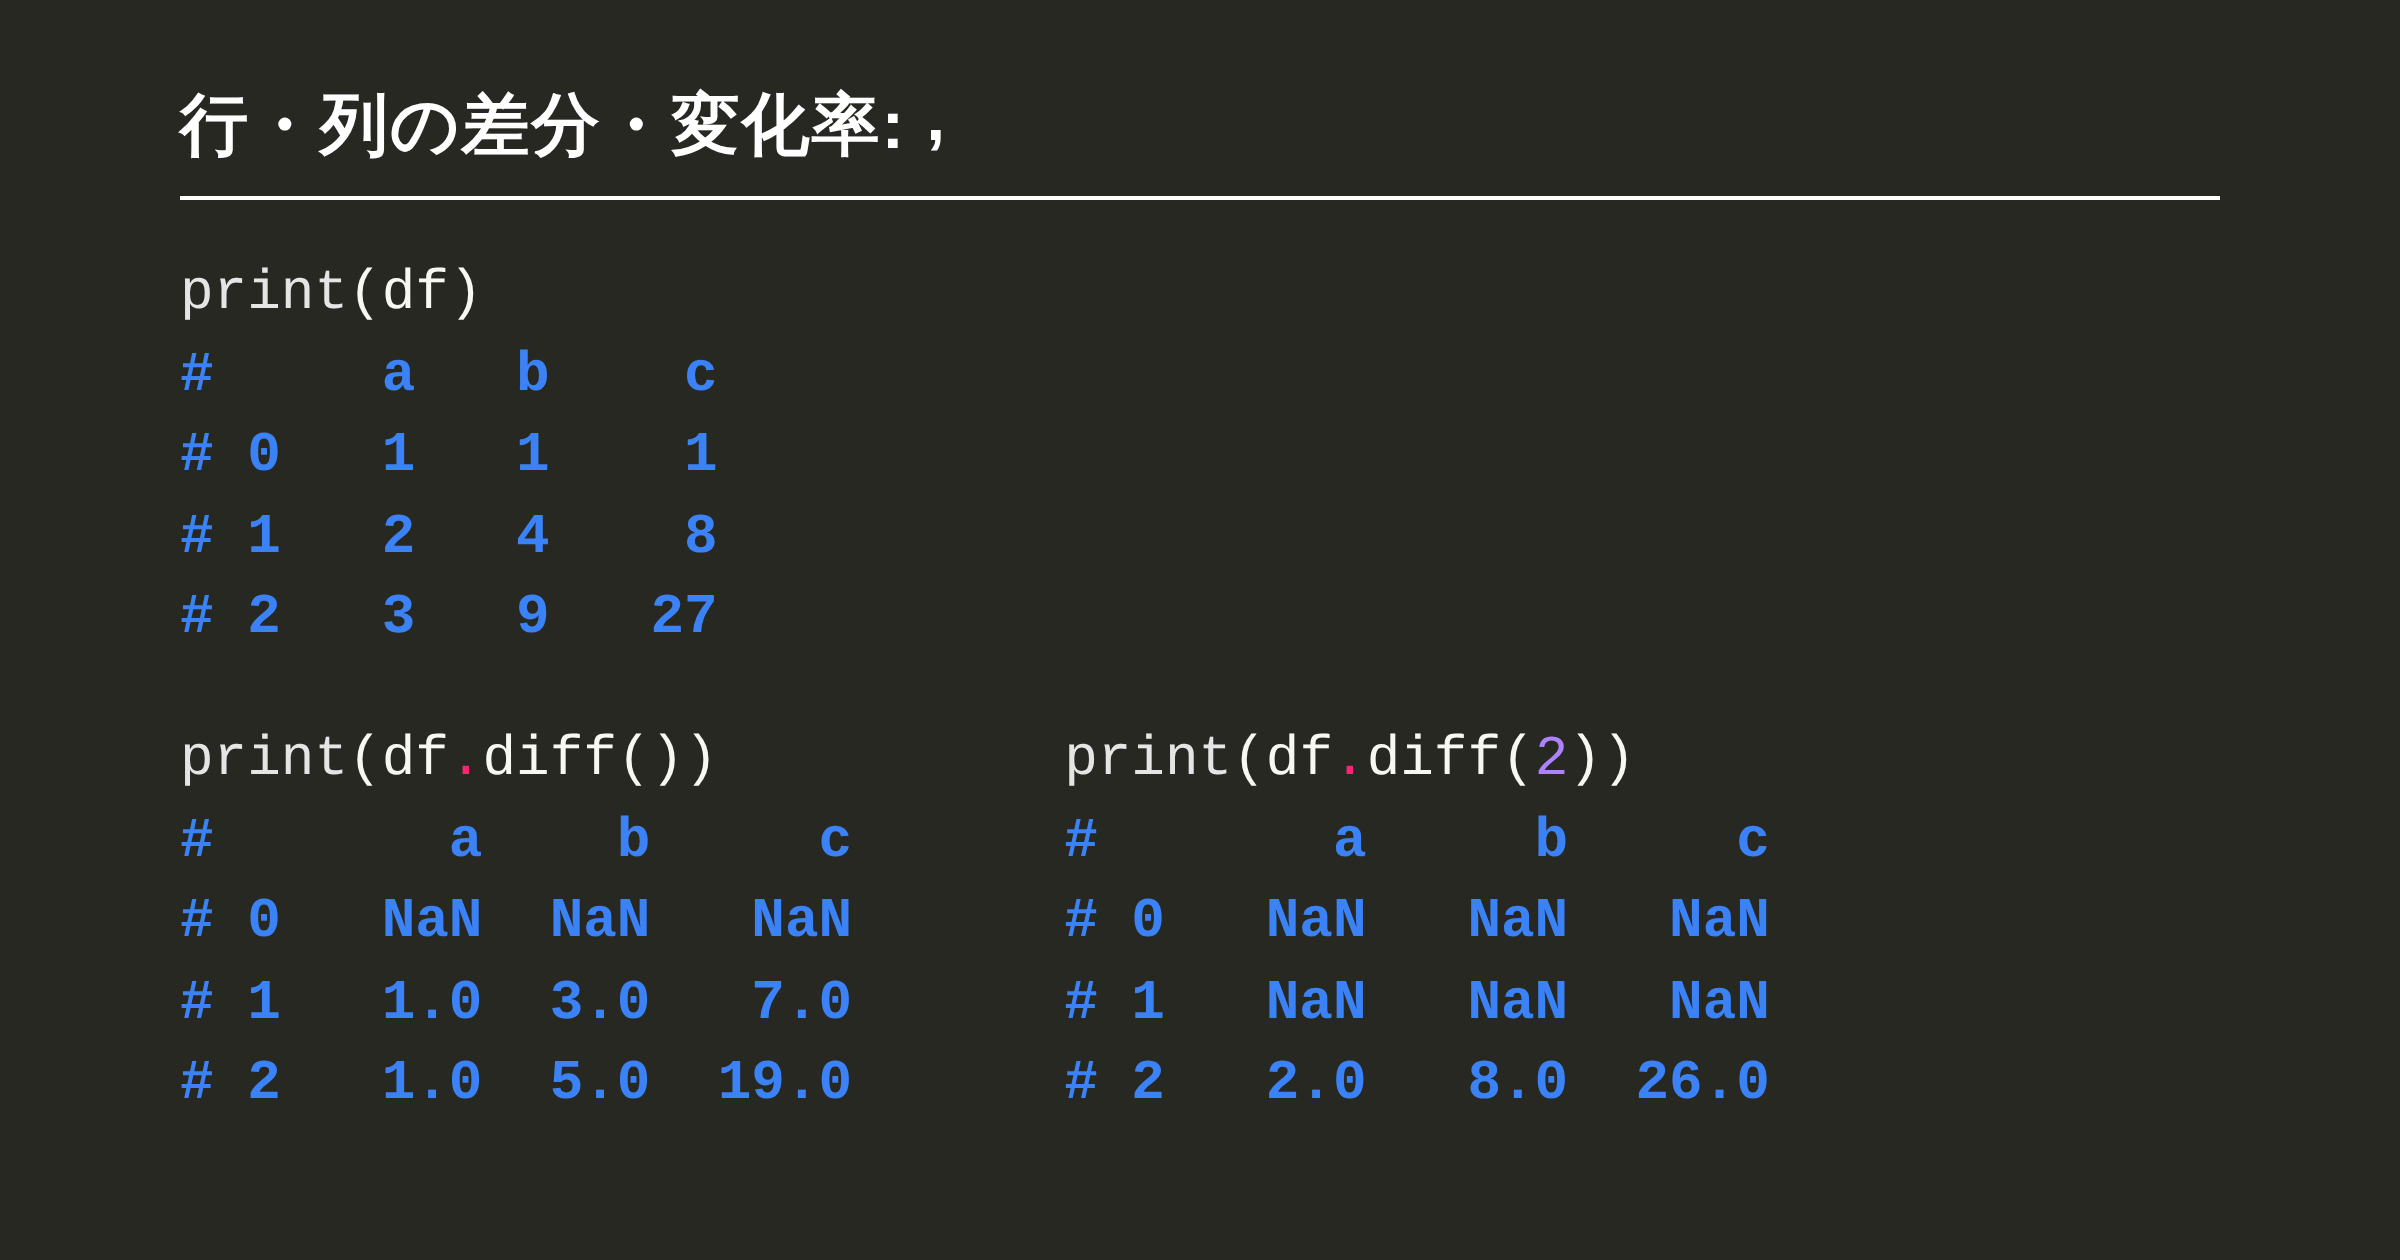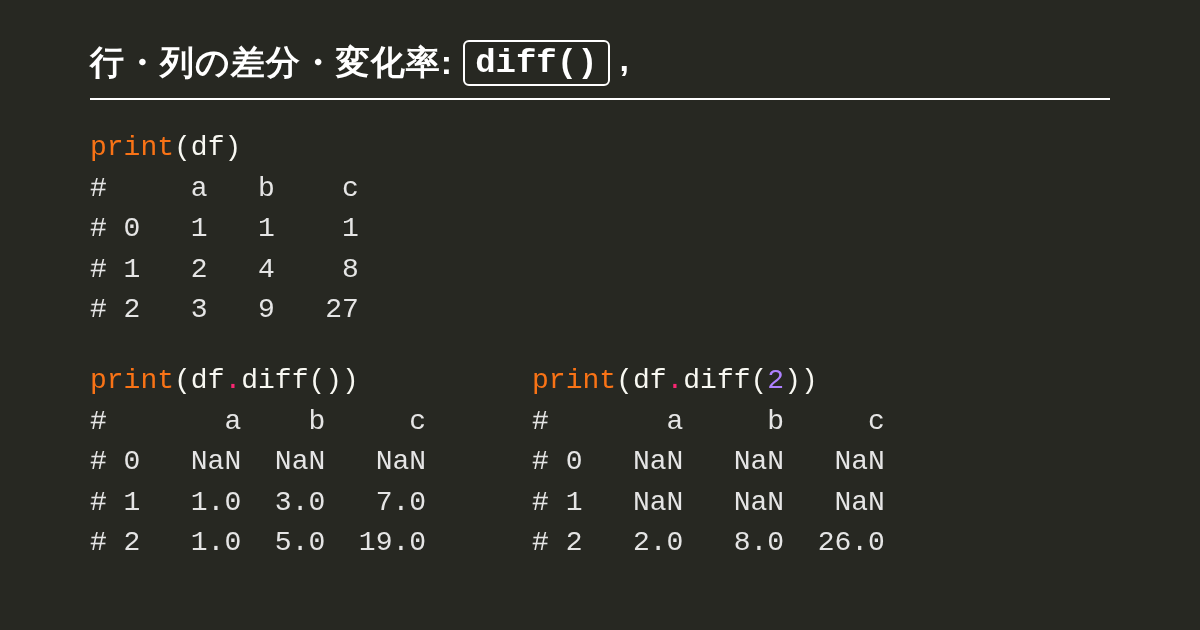--- a/index.html
+++ b/index.html
@@ -40,32 +40,31 @@
   .block {
     font-size: 28px;
     line-height: 1.45;
     white-space: pre;
     margin-bottom: 30px;
   }
   .row2 {
     display: flex;
     gap: 106px;
   }
-  .fn { color: #f97316; }
+  .fn { color: #e5e5e5; }
   .paren { color: #f8f8f2; }
   .dot { color: #f92672; }
   .num { color: #ae81ff; }
-  .comment { color: #e5e5e5; }
+  .comment { color: #3b82f6; font-weight: bold; }
 </style>
 </head>
 <body>
 
 <div class="title">
   <span class="title-text">行・列の差分・変化率:</span>
-  <span class="code-pill">diff()</span>
   <span class="comma">,</span>
 </div>
 
 <div class="block"><span class="fn">print</span><span class="paren">(</span><span>df</span><span class="paren">)</span>
 <span class="comment">#     a   b    c
 # 0   1   1    1
 # 1   2   4    8
 # 2   3   9   27</span></div>
 
 <div class="row2">

